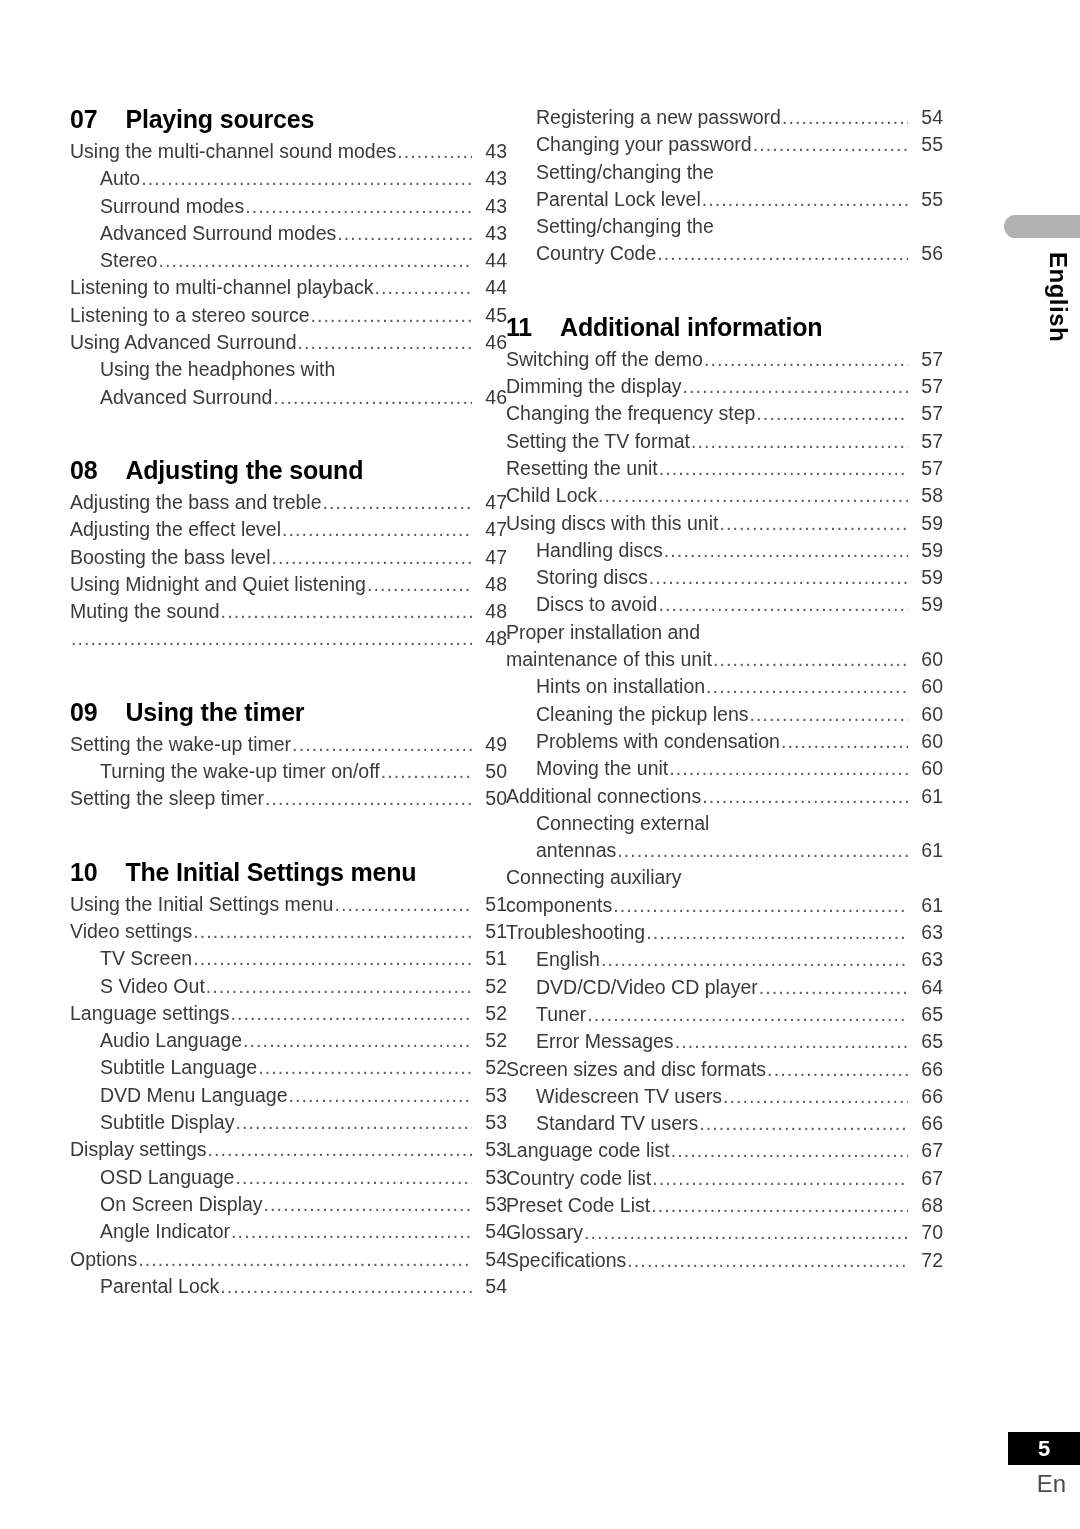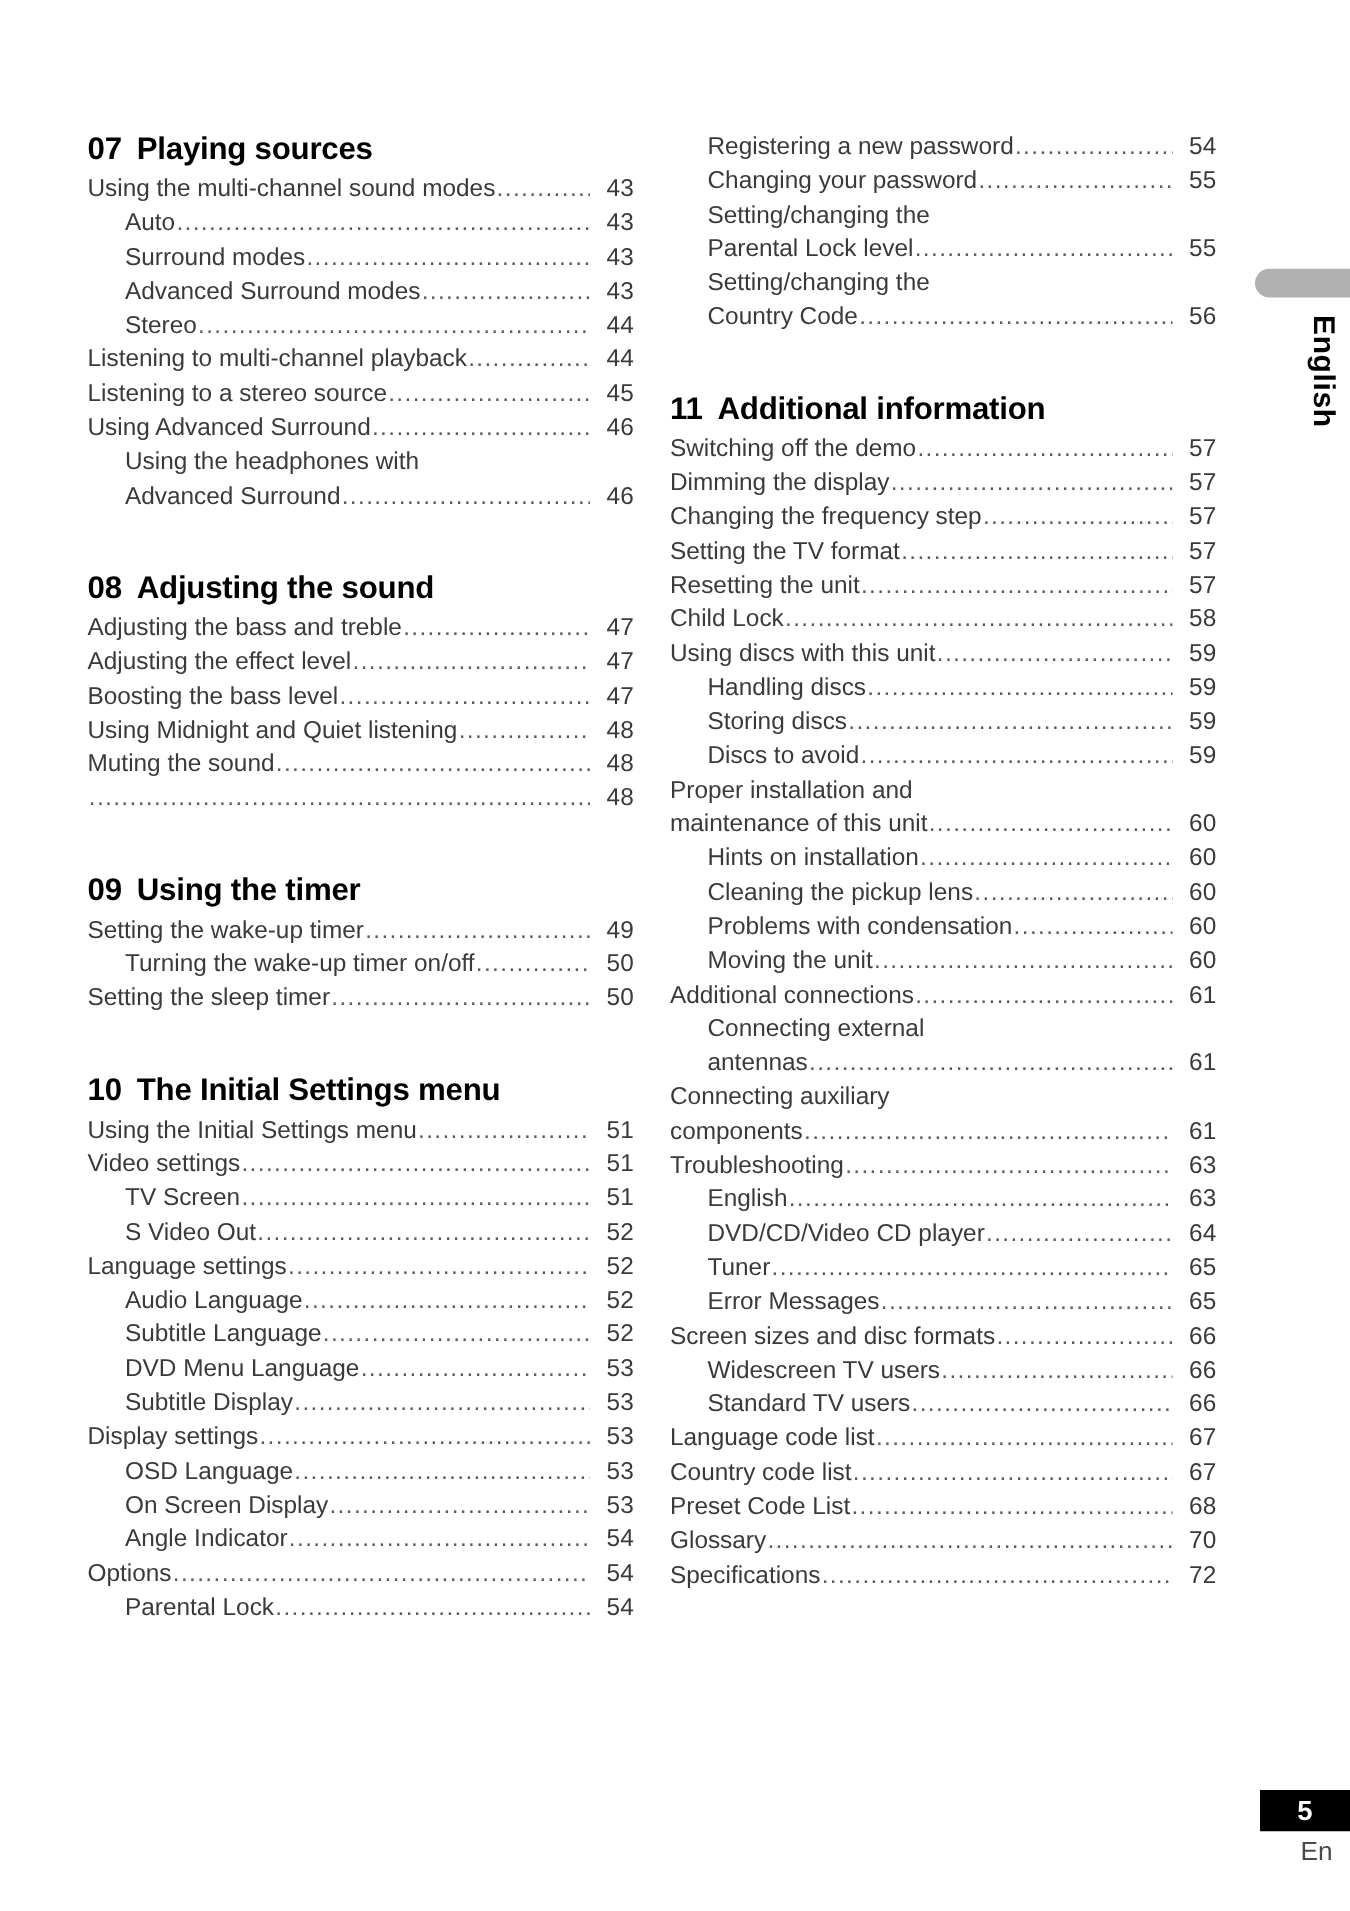--- a/index.html
+++ b/index.html
@@ -20,33 +20,34 @@
     inset: 0;
   }
 
   
   .col {
     position: absolute;
     top: 104px;
     width: 437px;
   }
   .col-left  { left: 70px; }
-  .col-right { left: 536px; }
+  .col-right { left: 506px; }
 
   
   .sec-head {
     display: flex;
     align-items: baseline;
     font-weight: bold;
     font-size: 25px;
     color: #000000;
     letter-spacing: -0.2px;
     margin: 0 0 4px 0;
     line-height: 30px;
     white-space: nowrap;
+    gap: 16px;
   }
   .sec-num {
     margin-right: 12px;
   }
 
   .sec-gap { height: 44px; }
 
   
   .toc {
     list-style: none;
@@ -130,21 +131,21 @@
     font-weight: bold;
     font-size: 22px;
     display: flex;
     align-items: center;
     justify-content: center;
   }
   .footer-lang {
     position: absolute;
     right: 14px;
     top: 1470px;
-    font-size: 21px;
+    font-size: 24px;
     color: #4a4a4a;
     text-align: right;
   }
 </style>
 </head>
 <body>
 
 <div class="page">
 
   <div class="col col-left">

